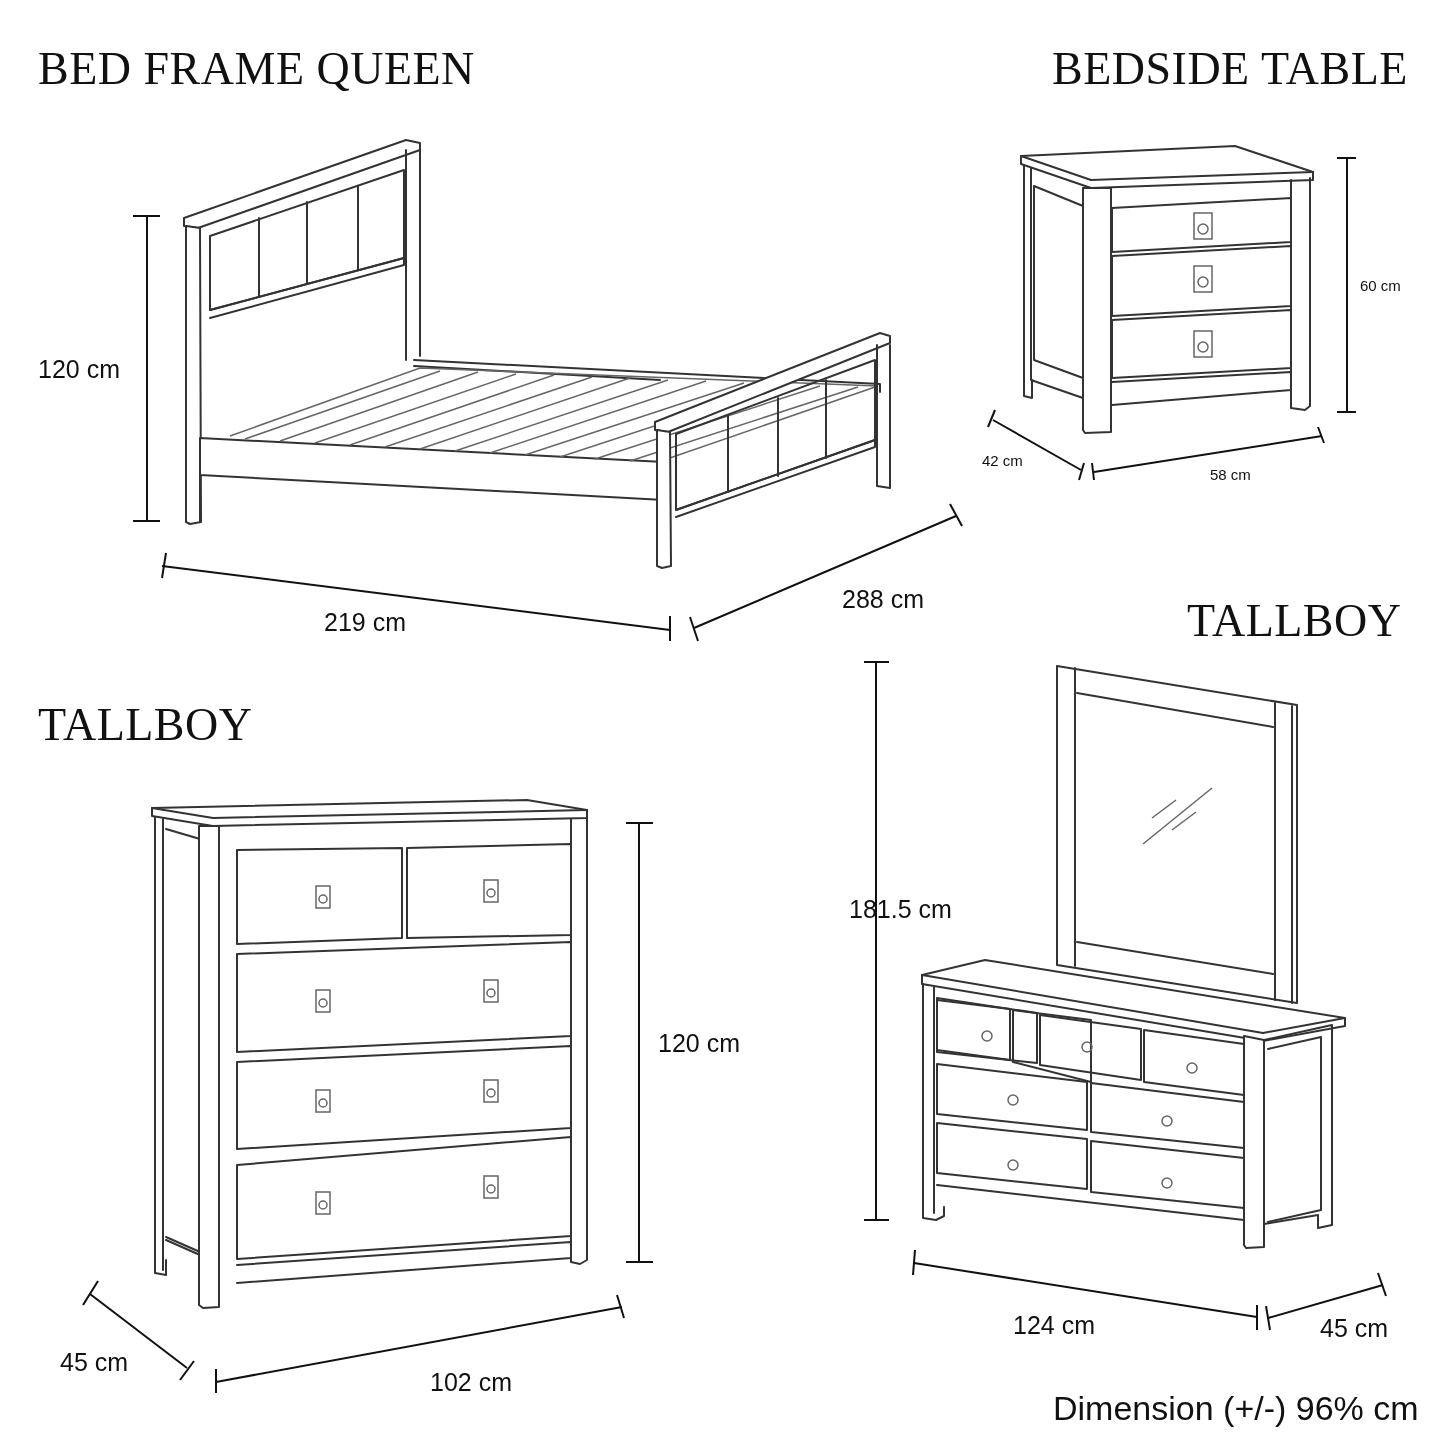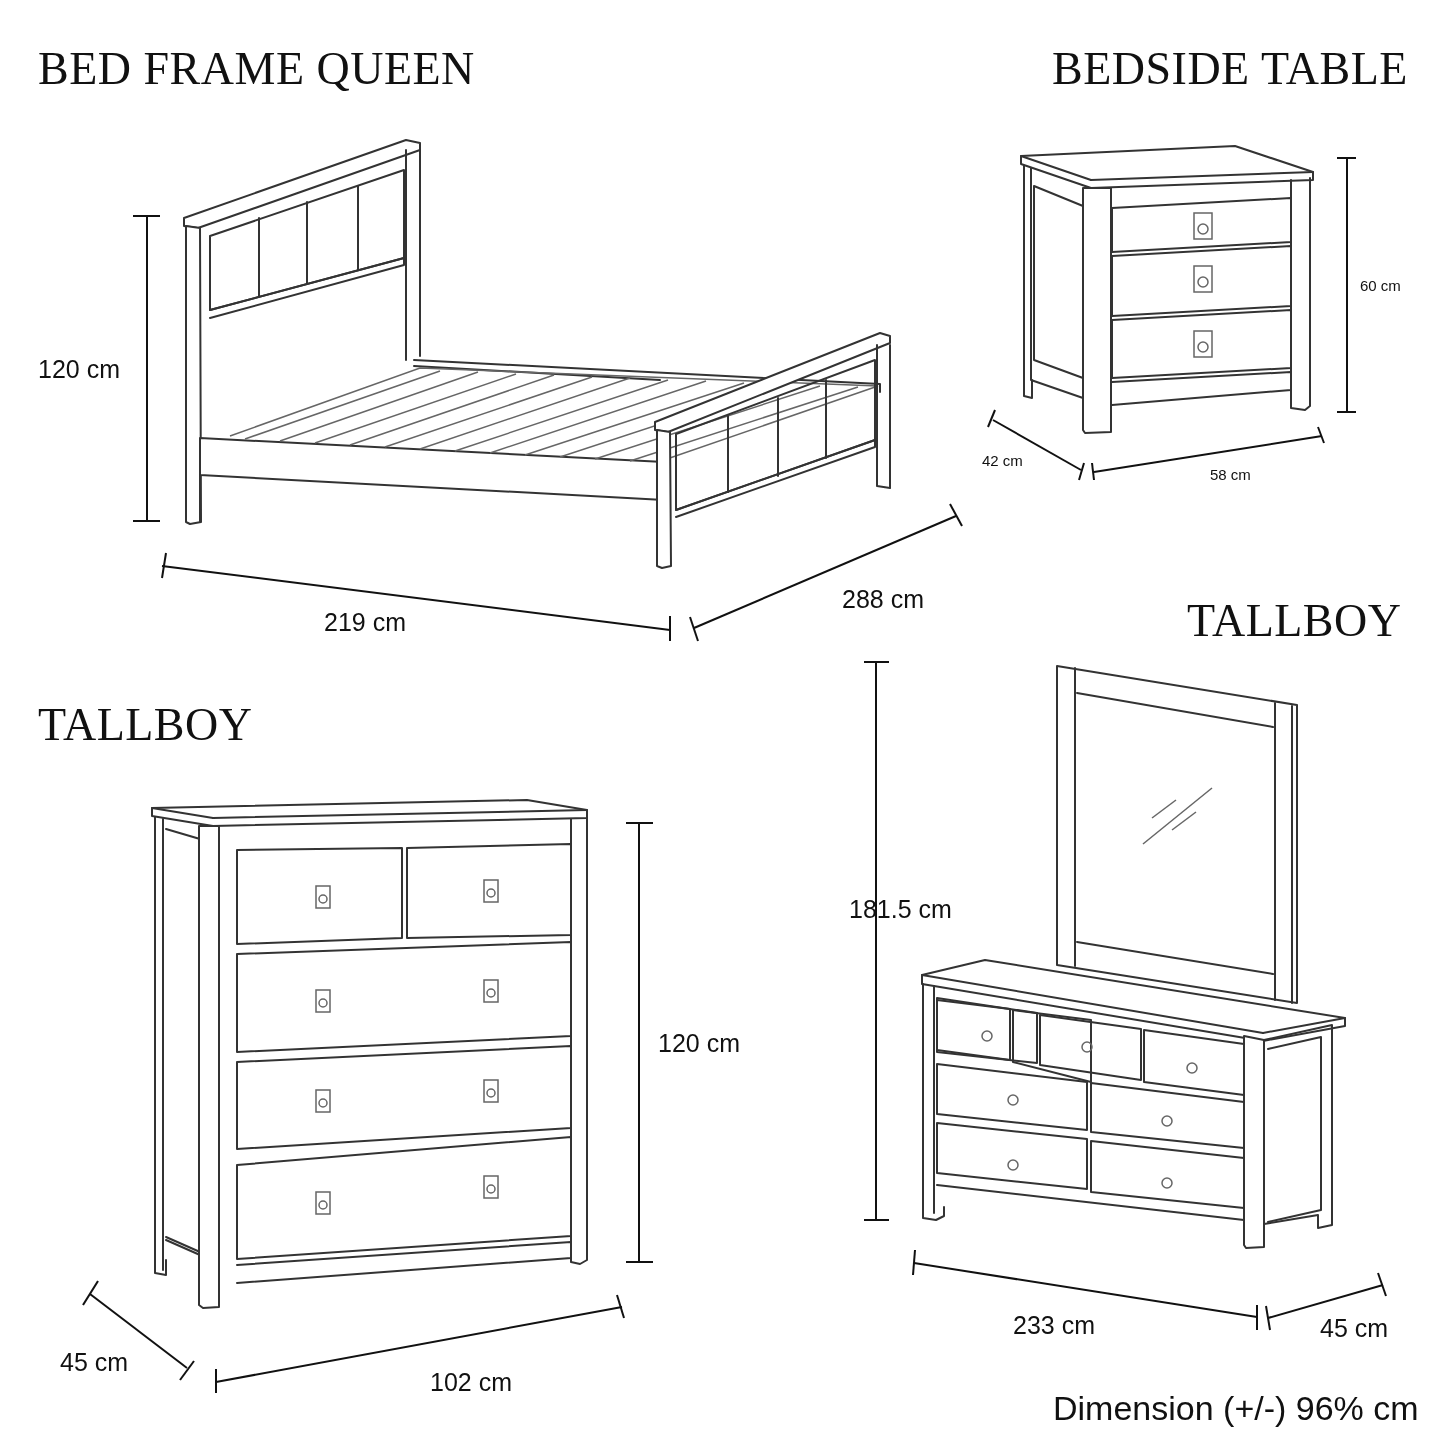--- a/index.html
+++ b/index.html
@@ -25,21 +25,21 @@
 
 <div class="dim" style="left:38px; top:357px;">120 cm</div>
 <div class="dim" style="left:324px; top:610px;">219 cm</div>
 <div class="dim" style="left:842px; top:587px;">288 cm</div>
 
 <div class="dim small" style="left:1360px; top:278px;">60 cm</div>
 <div class="dim small" style="left:982px; top:453px;">42 cm</div>
 <div class="dim small" style="left:1198px; top:467px;margin-left:12px;">58 cm</div>
 
 <div class="dim" style="left:849px; top:877px;margin-top:20px;">181.5 cm</div>
-<div class="dim" style="left:1013px; top:1313px;">233 cm</div>
+<div class="dim" style="left:1013px; top:1313px;">124 cm</div>
 <div class="dim" style="left:1320px; top:1316px;">45 cm</div>
 
 <div class="dim" style="left:658px; top:1031px;">120 cm</div>
 <div class="dim" style="left:60px; top:1350px;">45 cm</div>
 <div class="dim" style="left:430px; top:1370px;">102 cm</div>
 
 <div class="note" style="left:1053px; top:1391px;">Dimension (+/-) 96% cm</div>
 
 <svg class="art" width="1445" height="1445" viewBox="0 0 1445 1445">
 

